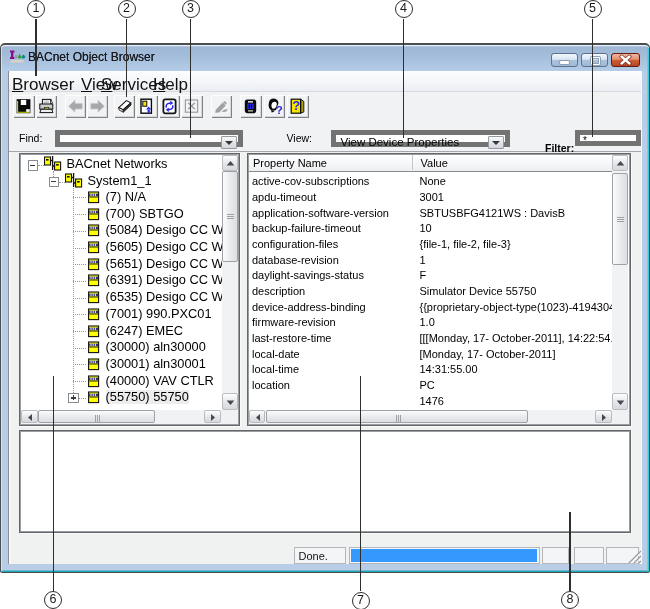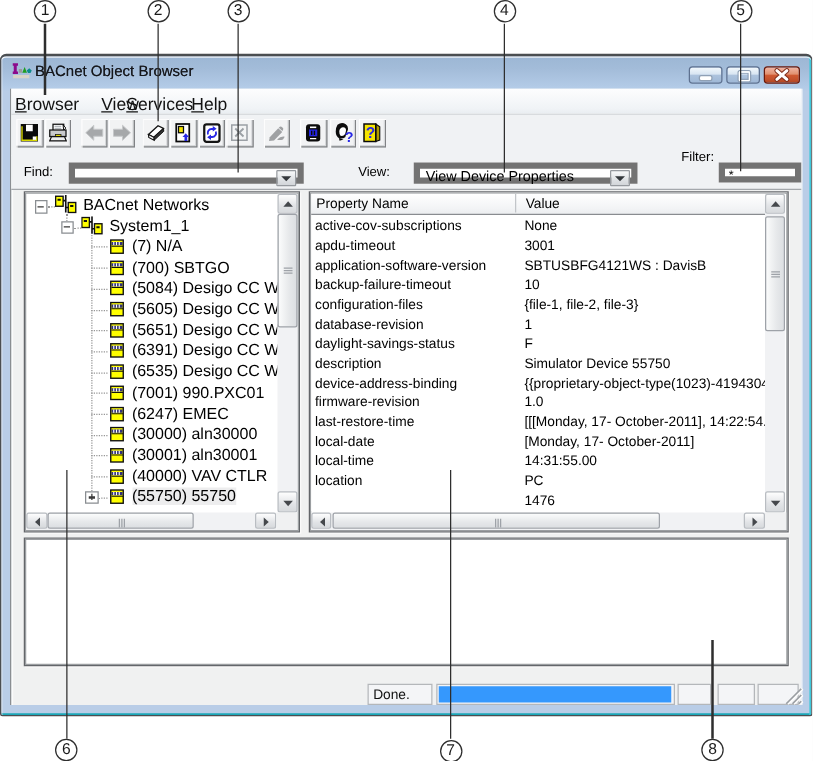--- a/index.html
+++ b/index.html
@@ -27,21 +27,21 @@
   text-shadow:0 0 0.4px #33363c;}
 .capbtn{position:absolute;top:52.5px;height:14px;box-sizing:border-box;border-radius:3px;z-index:3;}
 #btnmin,#btnmax{border:1px solid #5e7190;background:linear-gradient(#f2f8fc 0%,#d8e5f2 45%,#adc3dd 50%,#9fb8d6 100%);}
 #btnmin{left:551px;width:27px;}
 #btnmax{left:581px;width:27px;}
 #btnclose{left:611px;width:29px;border:1px solid #6b1a0c;
   background:linear-gradient(#f0b5a4 0%,#e1906f 45%,#d05a33 50%,#c4512c 78%,#b24724 100%);}
 
 #menubar{position:absolute;left:9px;top:70.5px;width:632px;height:20.5px;z-index:4;
   background:linear-gradient(#fdfdfe,#f0f3f6 80%,#e9edf1);}
-.mitem{position:absolute;top:75px;font-size:14px;color:#121212;z-index:5;}
+.mitem{position:absolute;top:75px;font-size:17px;color:#121212;z-index:5;}
 .mitem u{text-decoration:underline;}
 
 #toolbar{position:absolute;left:9px;top:91px;width:632px;height:32.5px;z-index:4;
   background:#f0f2f4;border-top:1px solid #d8dbde;}
 .tbtn{position:absolute;top:95px;width:21.5px;height:23px;background:#f2f3f4;z-index:5;
   box-shadow:inset 1px 1px 0 #fdfdfd,inset -1px -1px 0 #808285,inset -2px -2px 0 #d6d8da;}
 .tbtn svg{position:absolute;left:2px;top:3px;}
 
 #findbar{position:absolute;left:9px;top:123.5px;width:632px;height:27px;z-index:4;
   background:#f0f2f4;border-bottom:1px solid #a4a8ac;}
@@ -221,21 +221,21 @@
   <div id="findbar"></div>
   <span class="flabel" style="left:19px;top:131.5px;">Find:</span>
   <div class="combo" style="left:54.5px;width:188.5px;">
       <span class="cbtn"></span>
     </div>
   <span class="flabel" style="left:286.5px;top:131.5px;">View:</span>
   <div class="combo" style="left:330.5px;width:179.5px;">
       <span style="position:absolute;left:5px;top:1.5px;">View Device Properties</span>
       <span class="cbtn"></span>
     </div>
-  <span class="flabel" style="left:545px;top:120px;">Filter:</span>
+  <span class="flabel" style="left:545px;top:142px;font-weight:bold;">Filter:</span>
   <div class="combo" style="left:575px;width:65.5px;height:16.5px;">
       <span style="position:absolute;left:3px;top:0px;font-size:10px;">*</span>
     </div>
   <div class="panel" id="treepanel"></div>
   <div id="treeclip">
     <div class="ebox" style="left:6.5px;top:5.5px;"></div>
     <div class="dot-h" style="left:17px;top:10.5px;width:6px;"></div>
     <svg class="abs" style="left:23px;top:1.5px;" width="18" height="15">
         <use href="#neticon"></use>
       </svg>

